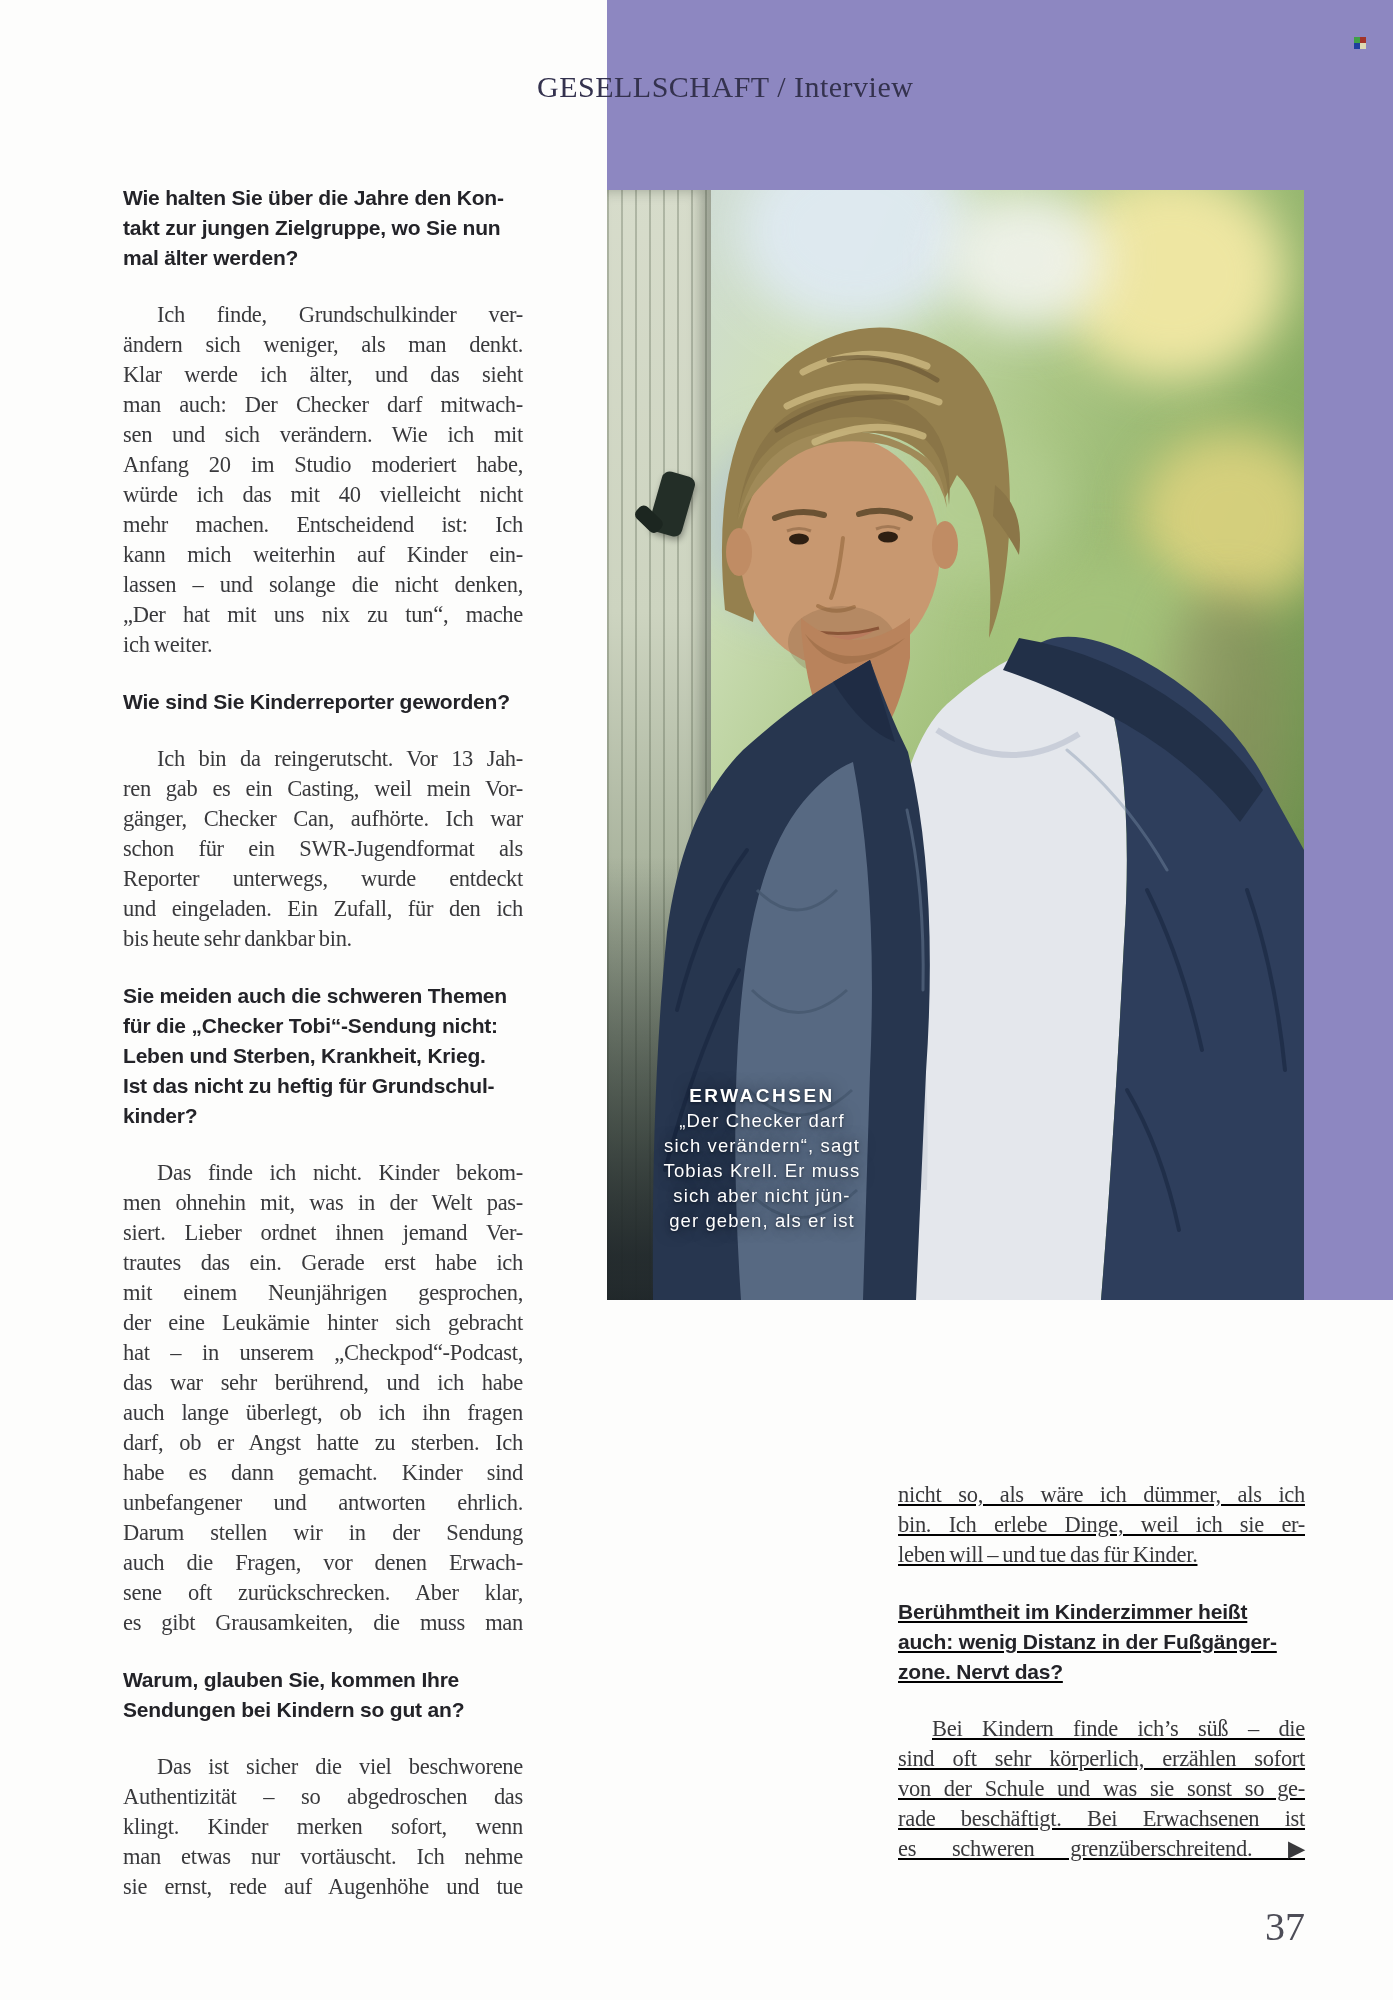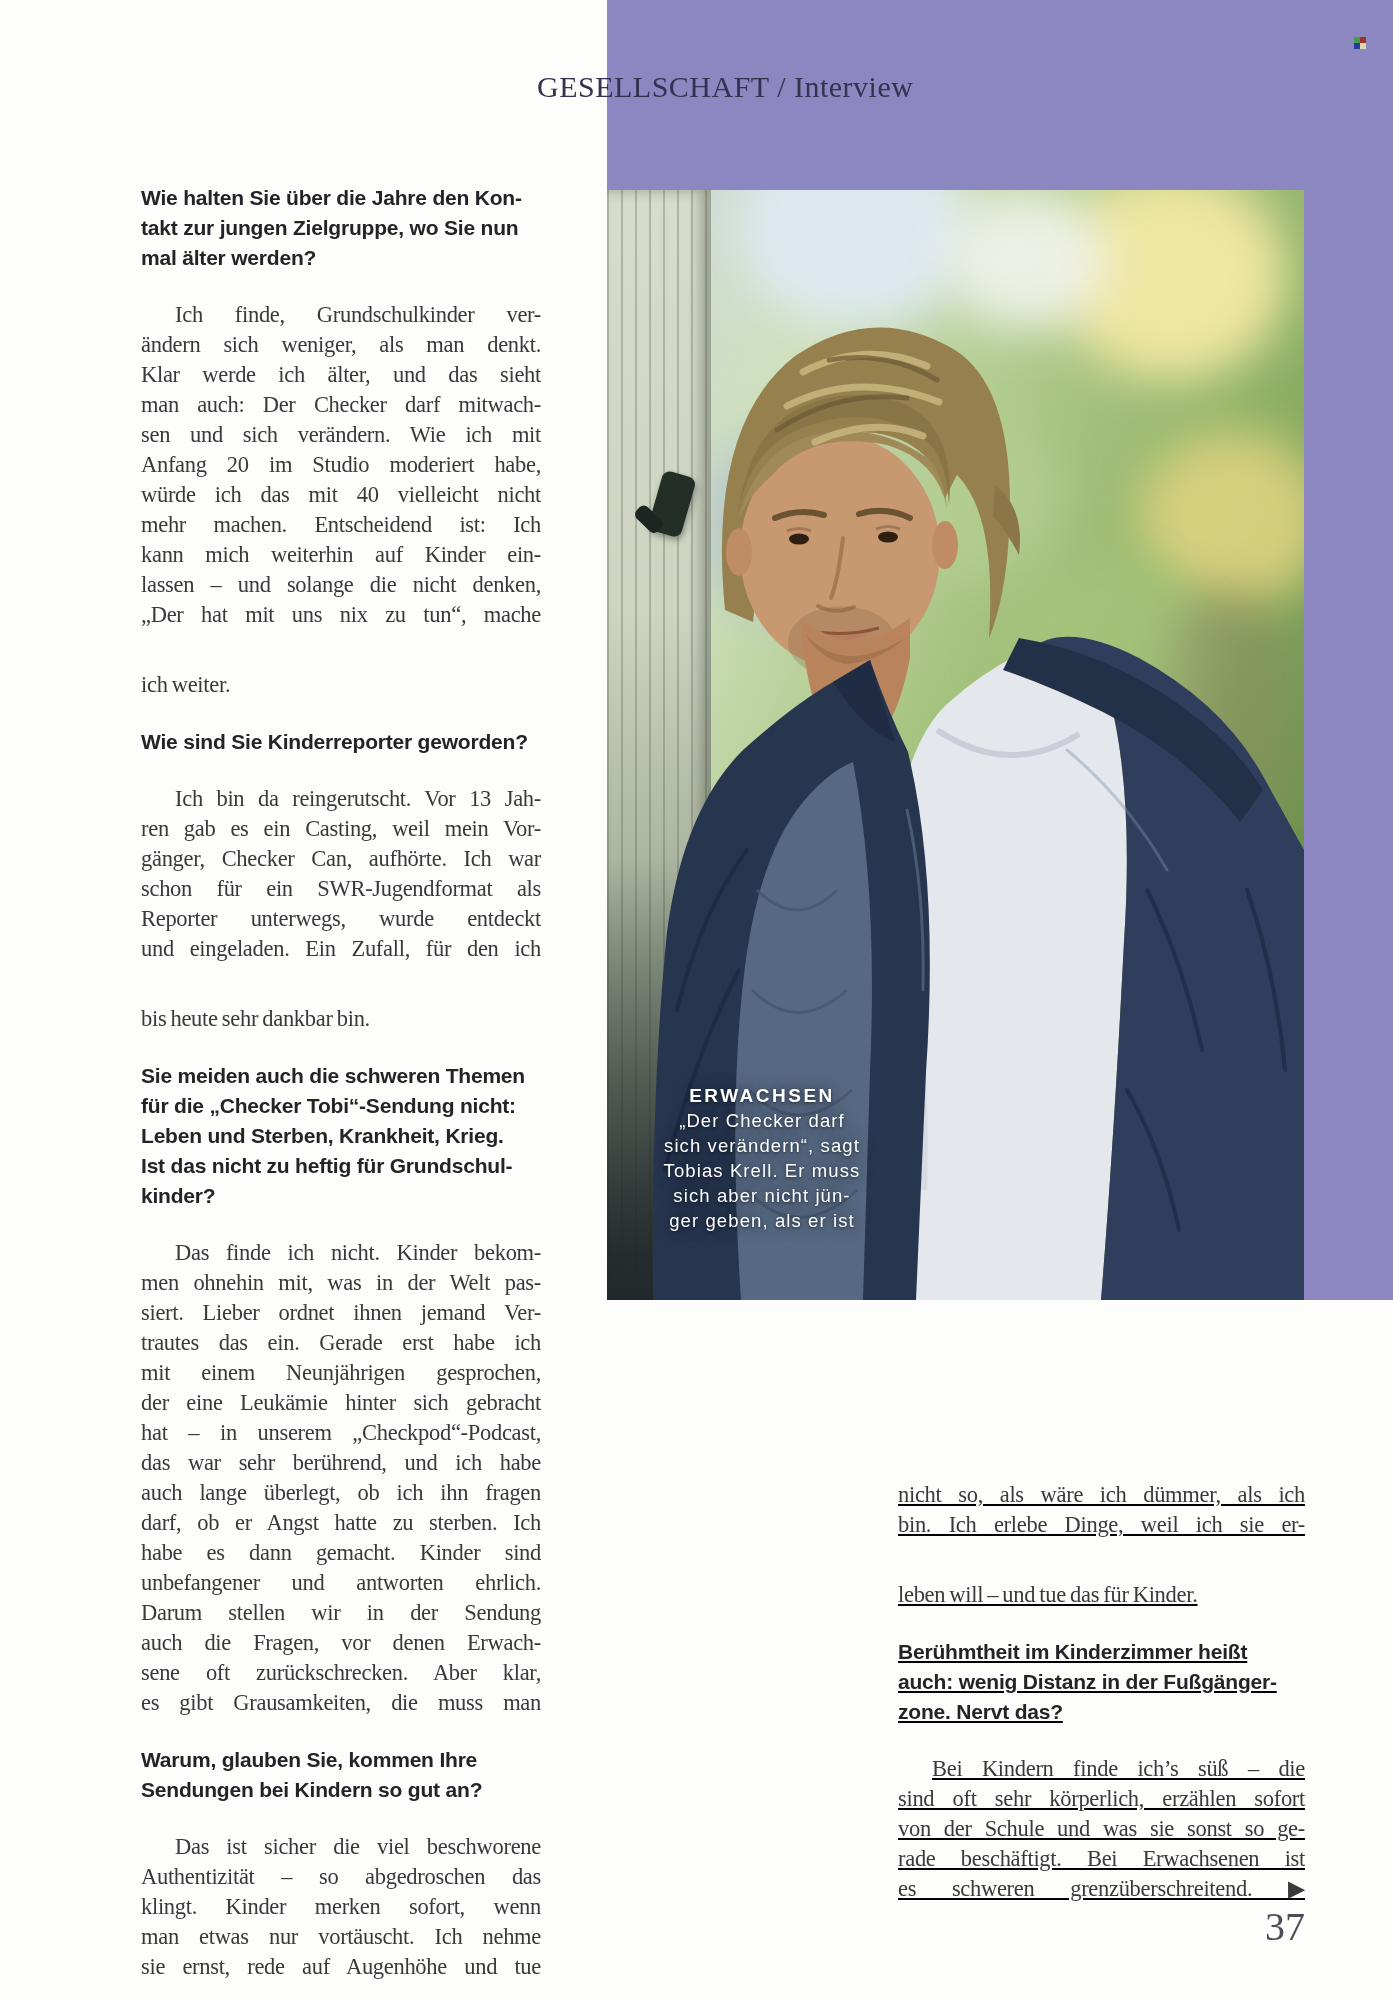--- a/index.html
+++ b/index.html
@@ -13,30 +13,30 @@
   .corner-logo{position:absolute;left:1354px;top:37px;width:12px;height:12px;
     display:grid;grid-template-columns:6px 6px;grid-template-rows:6px 6px;}
   .corner-logo span{display:block;width:6px;height:6px;}
 
   
   .kicker{position:absolute;left:537px;top:70px;font-family:"Liberation Serif",serif;
     font-size:30px;letter-spacing:.5px;color:#34324e;white-space:nowrap;z-index:5;}
 
   
   .col{position:absolute;z-index:4;}
-  .col-left{left:141px;top:183px;width:400px;}
+  .col-left{left:123px;top:183px;width:400px;}
   .col-right{left:898px;top:1480px;width:407px;text-decoration:underline;}
   .block{margin-bottom:27px;}
   .block:last-child{margin-bottom:0;}
   .line{height:30px;line-height:30px;}
   .block.q .line{font-family:"Liberation Sans",sans-serif;font-weight:700;font-size:21px;
     letter-spacing:-.2px;color:#232328;white-space:nowrap;}
   .block.a .line{font-size:22.5px;color:#39393c;letter-spacing:-.3px;word-spacing:-1.2px;
     text-align:justify;text-align-last:justify;}
-  .block.a .line.endline{text-align-last:left;margin-top:40px;}
+  .block.a .line.endline{text-align-last:left;}
   .block.a.indent .line.first{text-indent:34px;}
 
   
   .photo{position:absolute;left:607px;top:190px;width:697px;height:1110px;overflow:hidden;z-index:2;
     background:linear-gradient(115deg,#cdd8e0 0%,#cfe0bb 22%,#a9c583 45%,#89ad63 65%,#6f924f 82%,#55743f 100%);}
   .blob{position:absolute;border-radius:50%;filter:blur(24px);}
   .b1{left:130px;top:-60px;width:240px;height:200px;background:#dfeaf2;opacity:.95;}
   .b2{left:450px;top:-20px;width:230px;height:210px;background:#eee6a2;}
   .b3{left:340px;top:0;width:160px;height:140px;background:#f2f4ee;opacity:.9;}
   .b4{left:530px;top:240px;width:190px;height:180px;background:#ddd37f;opacity:.9;}

